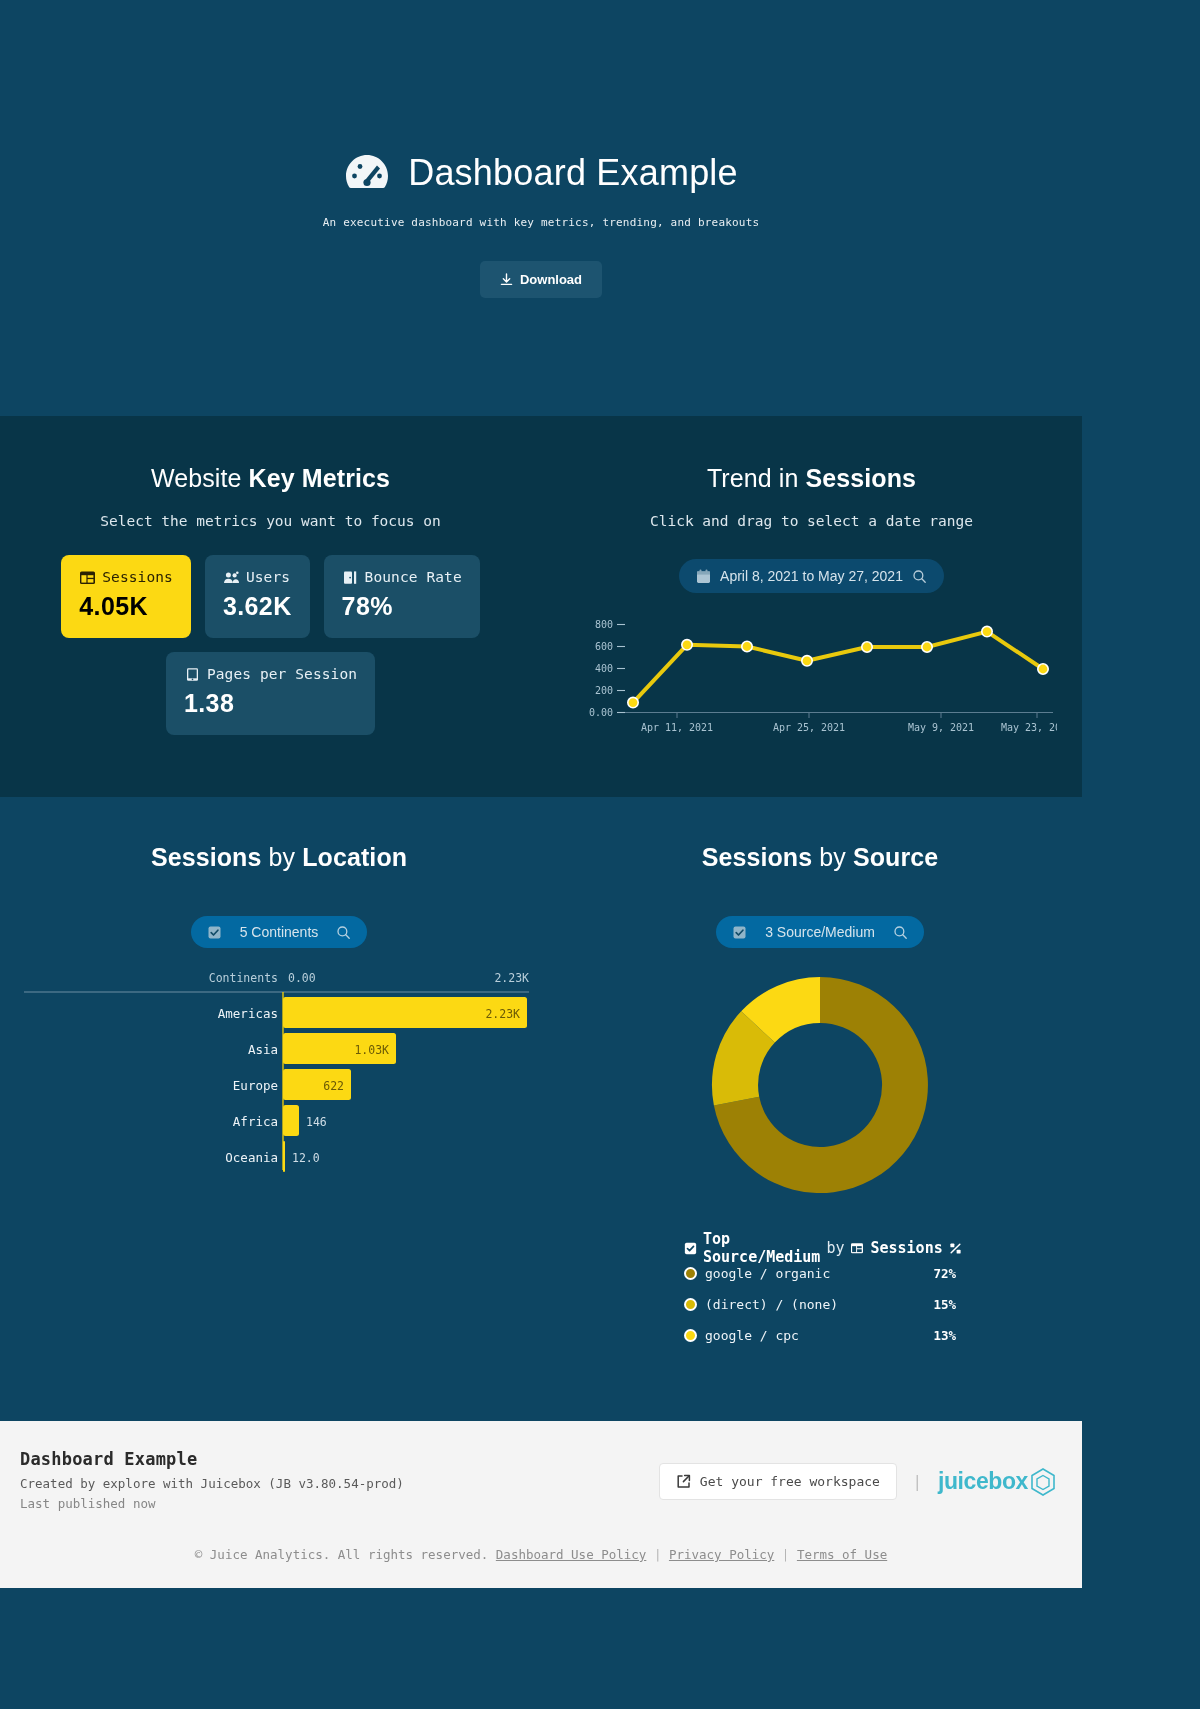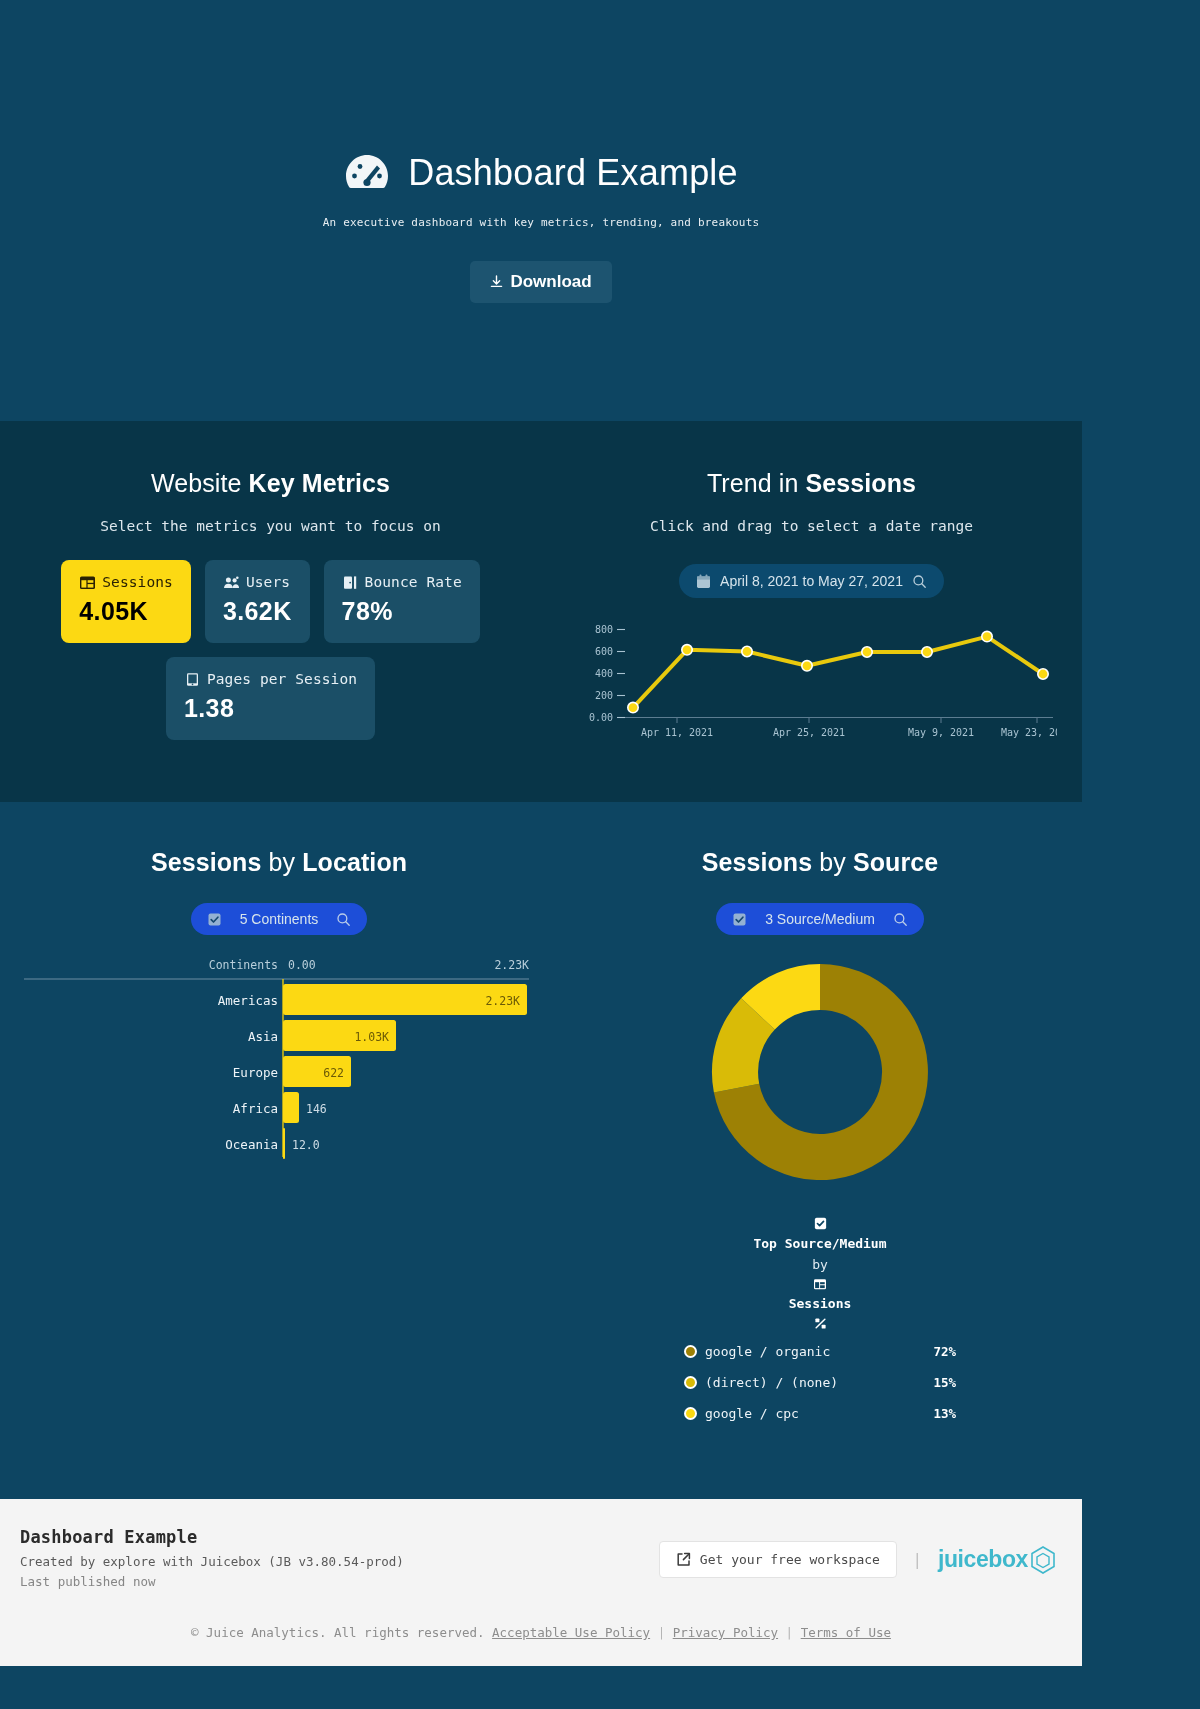--- a/index.html
+++ b/index.html
@@ -26,21 +26,21 @@
     font-family: "Liberation Sans", sans-serif;
     font-size: 36px; font-weight: 400; letter-spacing: .2px; color:#fff;
   }
   .hero-sub {
     margin-top: 22px; font-size: 11px; color: #e9eff3; letter-spacing: .2px;
   }
   .download-btn {
     margin: 32px auto 0; display: inline-flex; align-items: center; gap: 7px;
     background: #1d5470; border: none; border-radius: 5px;
     padding: 11px 20px; color: #fff; cursor: pointer;
-    font-family: "Liberation Sans", sans-serif; font-size: 17px; font-weight: 700;
+    font-family: "Liberation Sans", sans-serif; font-size: 13px; font-weight: 700;
   }
   .dl-ic { width: 13px; height: 14px; display:block; }
 
   
   .band-metrics {
     background: #083548; padding: 48px 0 58px 0;
     display: flex;
   }
   .half { width: 600px; padding: 0 24px; text-align: center; }
 
@@ -76,33 +76,33 @@
   }
   .pill-text { font-family:"Liberation Sans", sans-serif; font-size: 14px; color:#d6e4ec; }
   .pill-ic { width: 15px; height: 15px; display:block; opacity:.85; }
 
   
   .linechart { margin: 22px auto 0; width: 490px; }
 
   
   .band-breakouts { background: #0d4562; padding: 46px 0 62px 0; display: flex; }
   .pill2 {
-    margin: 26px auto 0; display:inline-flex; align-items:center; gap:18px;
-    background:#1d4ed8; border-radius:20px; padding:8px 16px; cursor:pointer;
+    margin: 44px auto 0; display:inline-flex; align-items:center; gap:18px;
+    background:#0369a1; border-radius:20px; padding:8px 16px; cursor:pointer;
   }
 
   .barchart { margin: 22px auto 0; width: 510px; }
 
   
   .donutwrap { margin: 22px auto 0; width: 260px; }
 
   .legend { margin: 26px auto 0; width: 272px; text-align: left; }
   .legend-head {
     display: flex; align-items: center; gap: 6px;
-    font-size: 13px; color: #ffffff; margin-bottom: 14px; flex-direction: column;
+    font-size: 15px; color: #ffffff; 
   }
   .legend-head b { font-weight: 700; }
   .legend-head .lt { font-weight: 400; color:#dfeaf1; }
   .legend-row {
     display: flex; align-items: center; margin-bottom: 16px; cursor: pointer;
   }
   .swatch { width: 13px; height: 13px; border-radius: 50%; flex:0 0 auto; margin-right: 8px; }
   .legend-name { font-size: 13px; color: #eef4f8; flex: 1; }
   .legend-pct { font-size: 12.5px; font-weight: 700; color: #fff; }
 
@@ -465,20 +465,20 @@
               <path d="M13 8.5L19 12v7l-6 3.5L7 19v-7z" fill="none" stroke="#3fb8cc" stroke-width="1.4"></path>
             </svg>
         </span>
       </div>
     </div>
   </div>
 
   <div class="legal">
     <span>© Juice Analytics. All rights reserved.</span>
     <span> </span>
-    <a href="#">Acceptable Use Policy</a>
+    <a href="#">Dashboard Use Policy</a>
     <span class="sepbar"> | </span>
     <a href="#">Privacy Policy</a>
     <span class="sepbar"> | </span>
     <a href="#">Terms of Use</a>
   </div>
 
 </div>
 
 </body></html>

